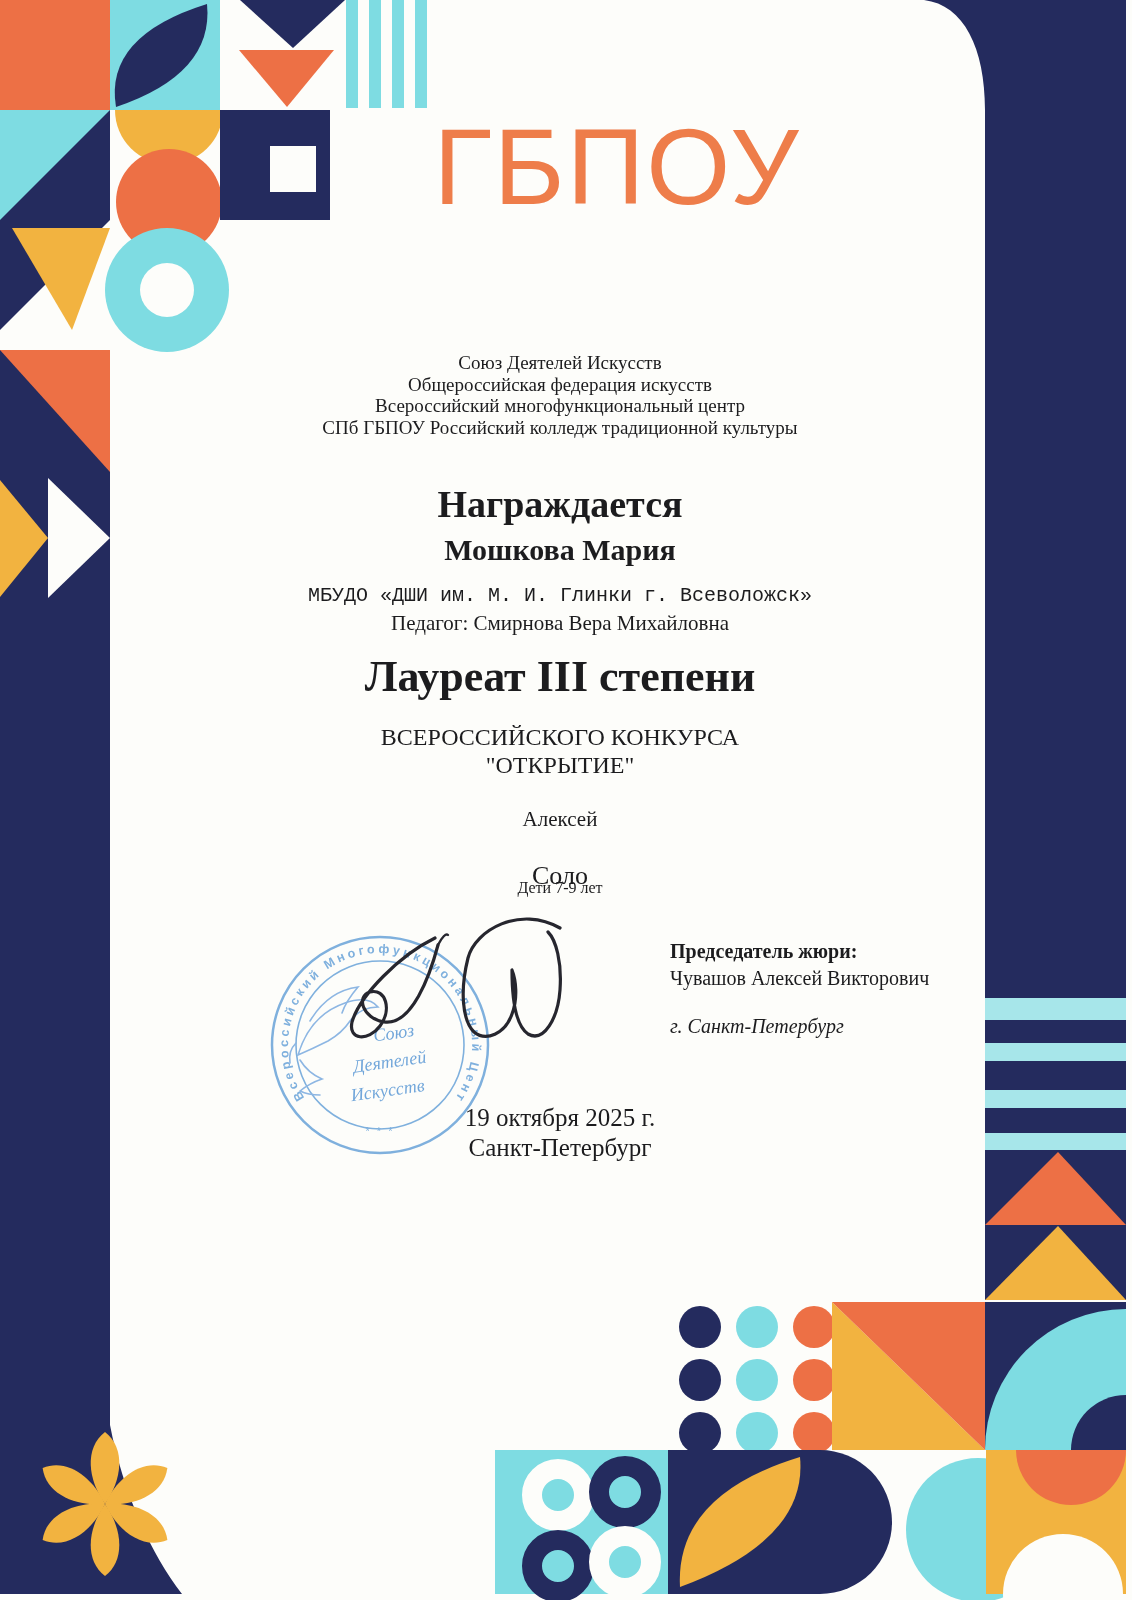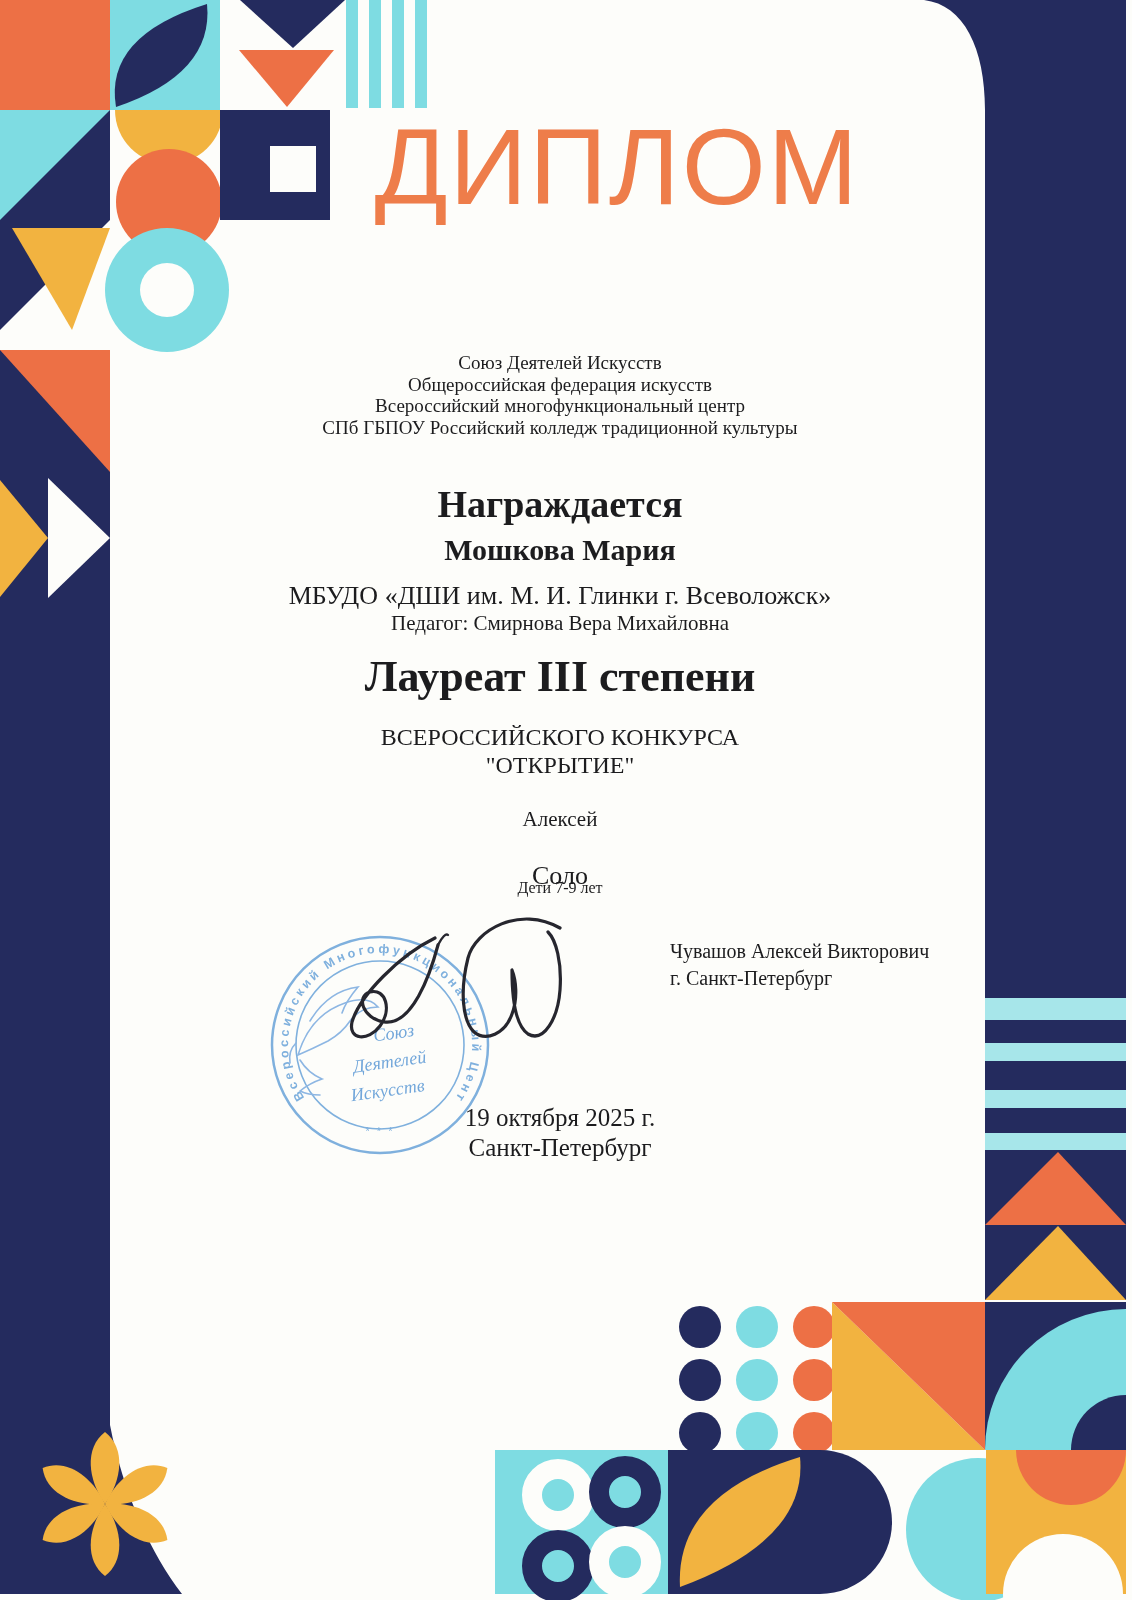--- a/index.html
+++ b/index.html
@@ -18,31 +18,31 @@
   .center-col{left:120px;width:880px;text-align:center;}
   .title{
     left:162px;top:110px;width:910px;text-align:center;
     font-family:"Liberation Sans","DejaVu Sans",sans-serif;
     font-size:108px;line-height:1.05;font-weight:400;letter-spacing:2px;
     color:#ee7d4a;
   }
   .org{top:352px;font-size:19px;line-height:21.5px;}
   .awarded{top:482px;font-size:38px;line-height:44px;font-weight:bold;}
   .recipient{top:532px;font-size:30px;line-height:36px;font-weight:bold;}
-  .school{top:583px;font-size:26px;line-height:26px;}
+  .school{top:583px;font-size:20px;line-height:26px;font-family:Liberation Mono, monospace;}
   .teacher{top:610px;font-size:21px;line-height:26px;}
   .result{top:650px;font-size:44px;line-height:54px;font-weight:bold;text-align:center;}
   .comp1{top:722px;font-size:24px;line-height:30px;}
   .comp2{top:750px;font-size:24px;line-height:30px;}
   .cat1{top:806px;font-size:21px;line-height:27px;}
   .cat2{top:834px;font-size:16px;line-height:27px;margin-top:40px;}
   .cat3{top:862px;font-size:26px;line-height:27px;}
   .jury{left:670px;top:938px;width:300px;font-size:20px;line-height:27px;text-align:left;}
   .jury .jt{font-weight:bold;}
-  .jury .jc{}
+  .jury .jc{font-style:italic;margin-top:21px;}
   .date{top:1103px;font-size:25px;line-height:30px;}
   .city{top:1133px;font-size:25px;line-height:30px;}
 </style>
 </head>
 <body>
 
 <div class="page">
 
   <svg class="bg-art" viewBox="0 0 1132 1600" aria-hidden="true">
 
@@ -119,41 +119,42 @@
       <circle cx="625" cy="1562" r="26" fill="none" stroke="#fdfdfa" stroke-width="20"></circle>
       <path d="M668,1450 L820,1450 A72,72 0 0 1 820,1594 L668,1594 Z" fill="#242b5e"></path>
       <path d="M800,1457 Q808,1540 680,1587 Q675,1495 800,1457 Z" fill="#f2b340"></path>
       <circle cx="978" cy="1530" r="72" fill="#7edce2"></circle>
       <rect x="986" y="1450" width="140" height="144" fill="#f2b340"></rect>
       <path d="M1016,1450 A55,55 0 0 0 1126,1450 Z" fill="#ed7045"></path>
       <circle cx="1063" cy="1594" r="60" fill="#fdfdfa"></circle>
     </g>
   </svg>
 
-  <div class="txt title">ДИПЛОМ</div>
+  <div class="txt title">ГБПОУ</div>
 
   <div class="txt center-col org">
     <div>Союз Деятелей Искусств</div>
     <div>Общероссийская федерация искусств</div>
     <div>Всероссийский многофункциональный центр</div>
     <div>СПб ГБПОУ Российский колледж традиционной культуры</div>
   </div>
 
   <div class="txt center-col awarded">Награждается</div>
   <div class="txt center-col recipient">Мошкова Мария</div>
   <div class="txt center-col school">МБУДО «ДШИ им. М. И. Глинки г. Всеволожск»</div>
   <div class="txt center-col teacher">Педагог: Смирнова Вера Михайловна</div>
   <div class="txt center-col result">Лауреат III степени</div>
   <div class="txt center-col comp1">ВСЕРОССИЙСКОГО КОНКУРСА</div>
   <div class="txt center-col comp2">"ОТКРЫТИЕ"</div>
   <div class="txt center-col cat1">Алексей</div>
   <div class="txt center-col cat2">Дети 7-9 лет</div>
   <div class="txt center-col cat3">Соло</div>
 
   <div class="txt jury">
+    <div class="jt">Председатель жюри:</div>
     <div class="jn">Чувашов Алексей Викторович</div>
     <div class="jc">г. Санкт-Петербург</div>
   </div>
 
   <div class="txt center-col date">19 октября 2025 г.</div>
   <div class="txt center-col city">Санкт-Петербург</div>
 
   <svg class="stamp-art" viewBox="0 0 330 290" aria-hidden="true">
     <g opacity="0.88">
       <circle cx="130" cy="150" r="108" fill="none" stroke="#6ea6da" stroke-width="2.5"></circle>

